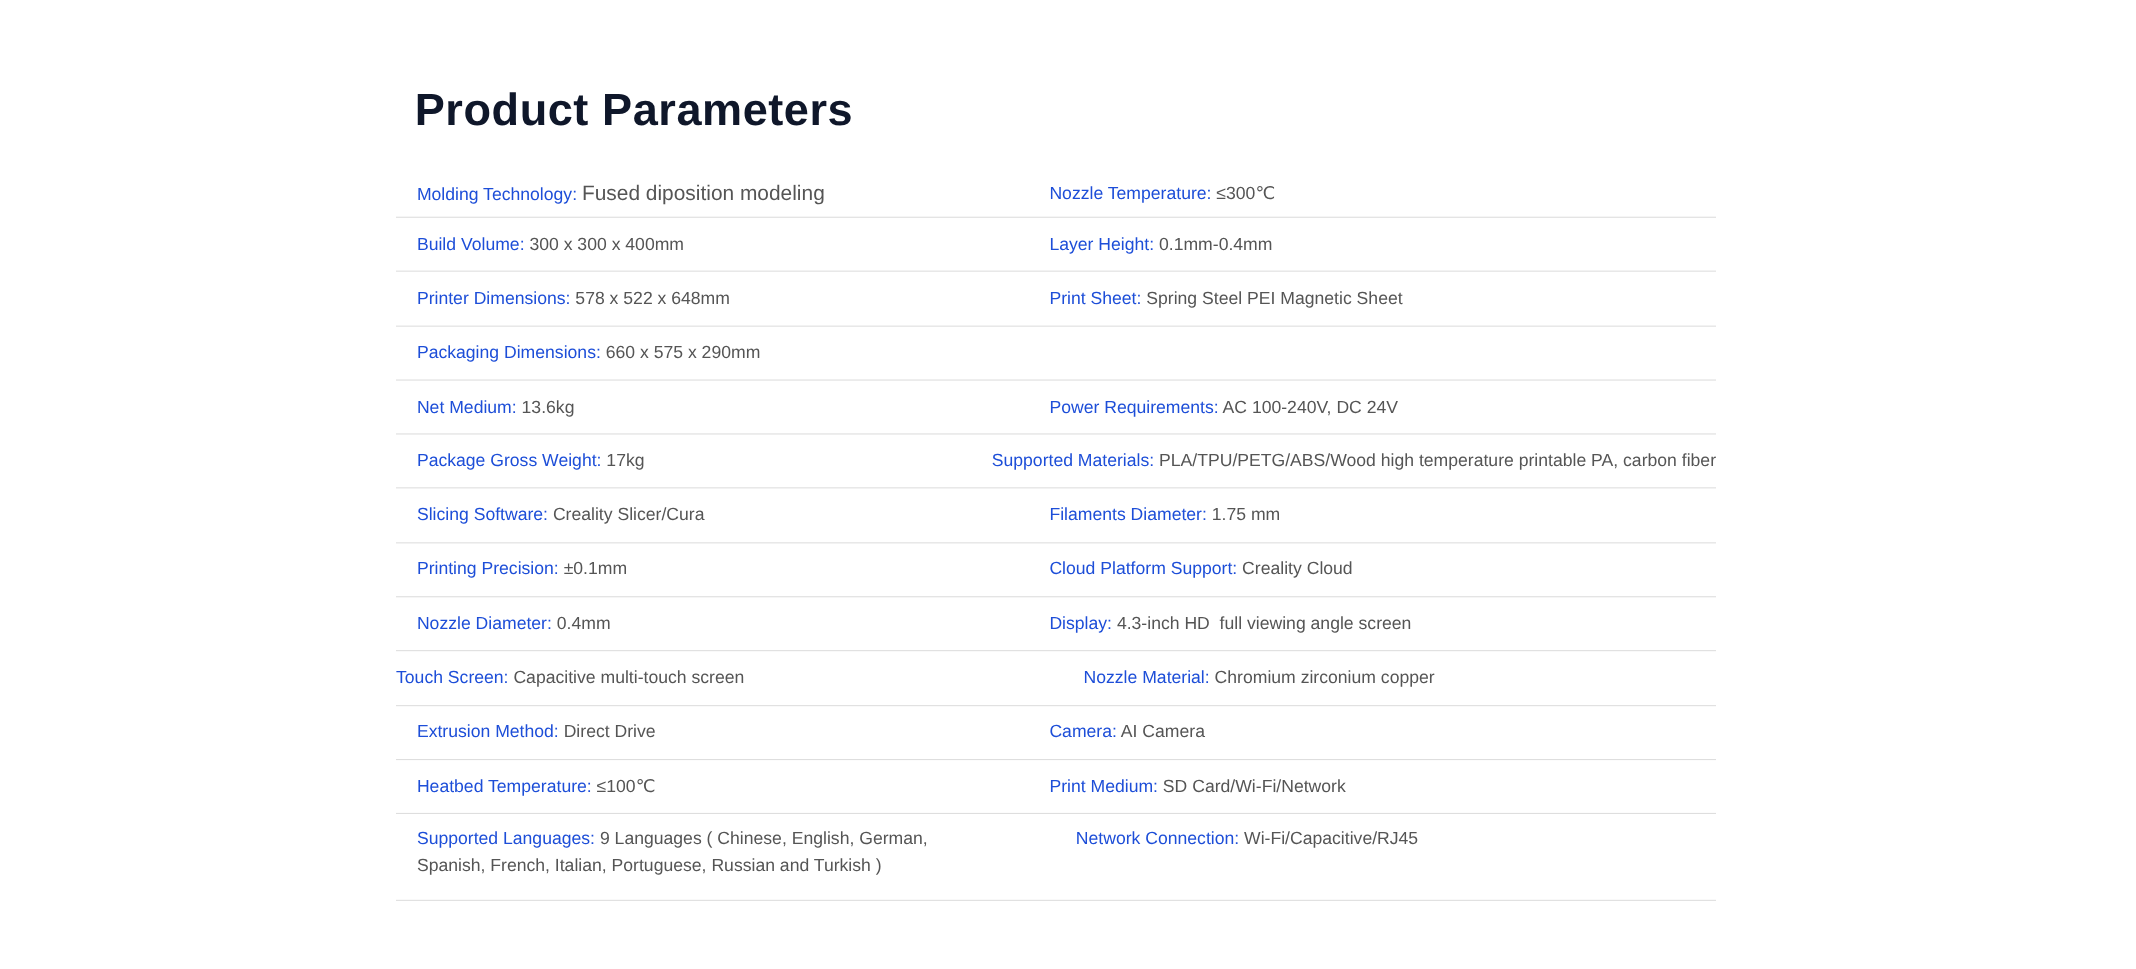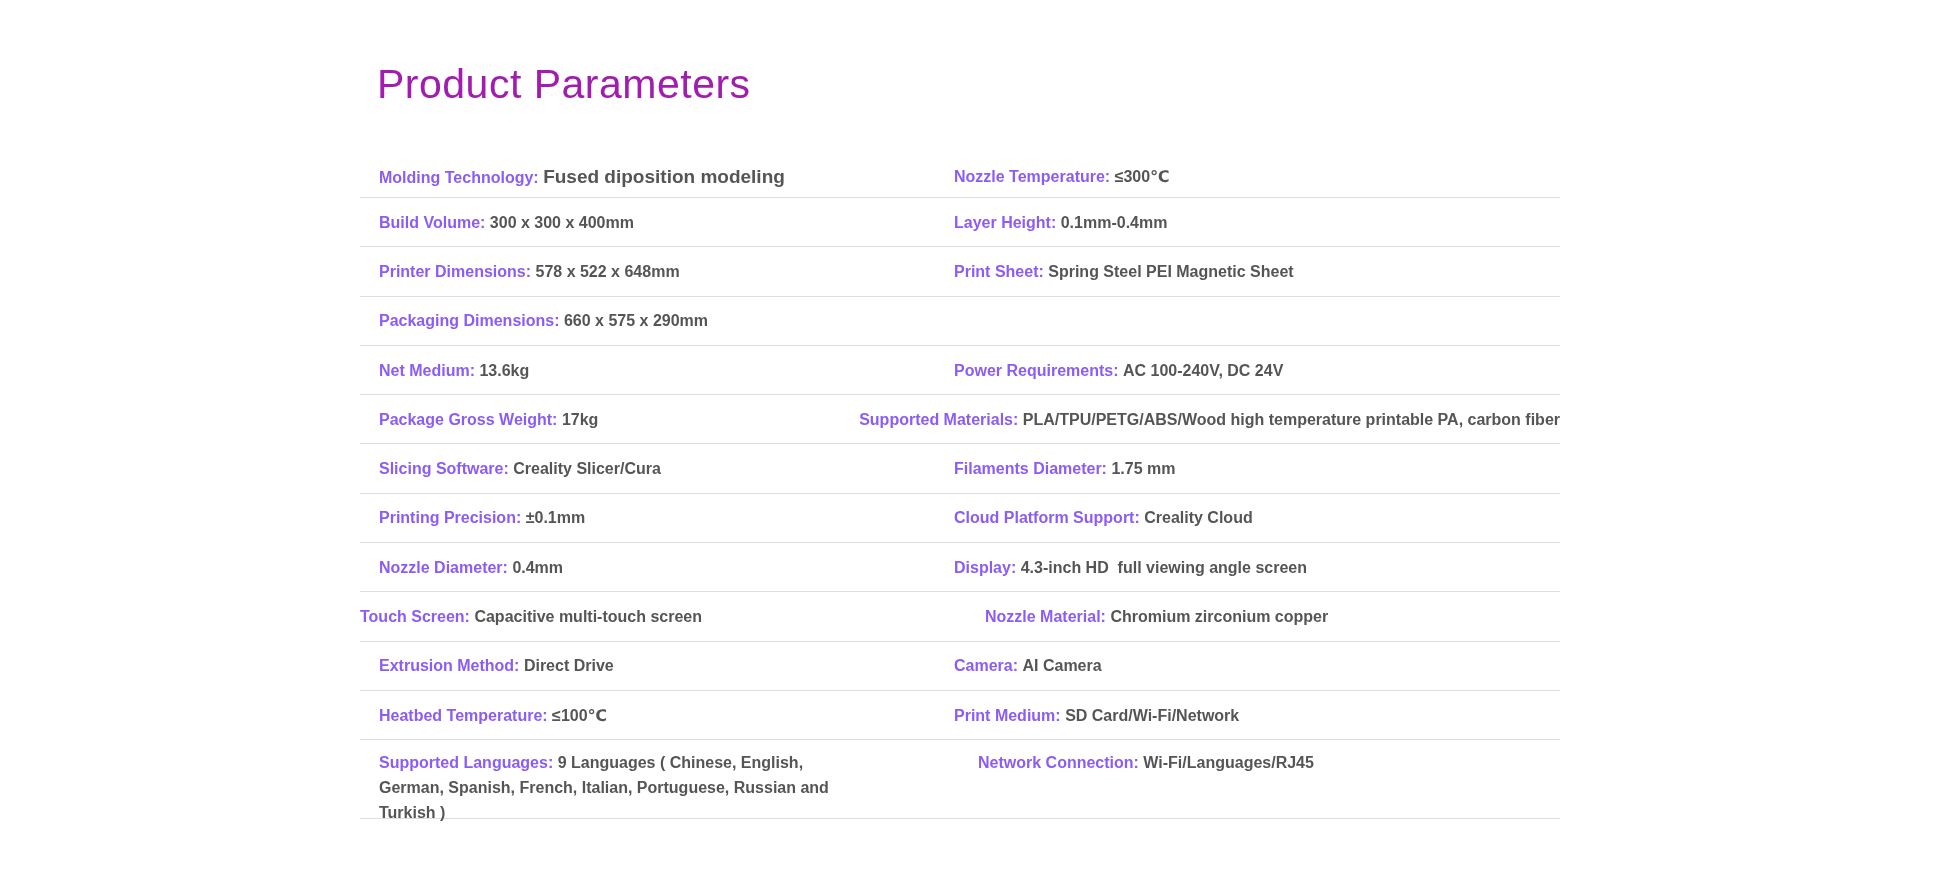--- a/index.html
+++ b/index.html
@@ -11,26 +11,26 @@
       width: 1942px;
       height: 881px;
       position: relative;
       overflow: hidden;
       font-family: "Liberation Sans", "DejaVu Sans", sans-serif;
       color: #333333;
     }
     .page-title {
       position: absolute;
       left: 377px;
-      top: 58px;
+      top: 74px;
       margin: 0;
       font-size: 41px;
-      font-weight: 400;
+      font-weight: 700;
       letter-spacing: 0.5px;
-      color: #a21caf;
+      color: #0f172a;
       line-height: 52px;
       white-space: nowrap;
     }
     .params-table {
       position: absolute;
       left: 360px;
       top: 156px;
       width: 1200px;
     }
     .param-row {
@@ -61,25 +61,25 @@
     }
     .param-cell.right {
       flex: 1;
       padding-left: 0;
     }
     .param-cell.wrap {
       white-space: normal;
       padding-right: 85px;
     }
     .p-label {
-      font-weight: 700;
-      color: #8b5cf6;
+      font-weight: 400;
+      color: #1d4ed8;
     }
     .p-value {
-      font-weight: 700;
+      font-weight: 400;
       color: #555555;
     }
     .p-value.large {
       font-size: 19px;
     }
   </style>
 </head>
 <body>
 
 <h1 class="page-title">Product Parameters</h1>
@@ -214,17 +214,17 @@
     </div>
   </div>
 
   <div class="param-row tall">
     <div class="param-cell left wrap">
       <span class="p-label">Supported Languages:</span>
       <span class="p-value">9 Languages ( Chinese, English, German, Spanish, French, Italian, Portuguese, Russian and Turkish )</span>
     </div>
     <div class="param-cell right">
       <span class="p-label">Network Connection:</span>
-      <span class="p-value">Wi-Fi/Languages/RJ45</span>
+      <span class="p-value">Wi-Fi/Capacitive/RJ45</span>
     </div>
   </div>
 
 </div>
 
 </body></html>

